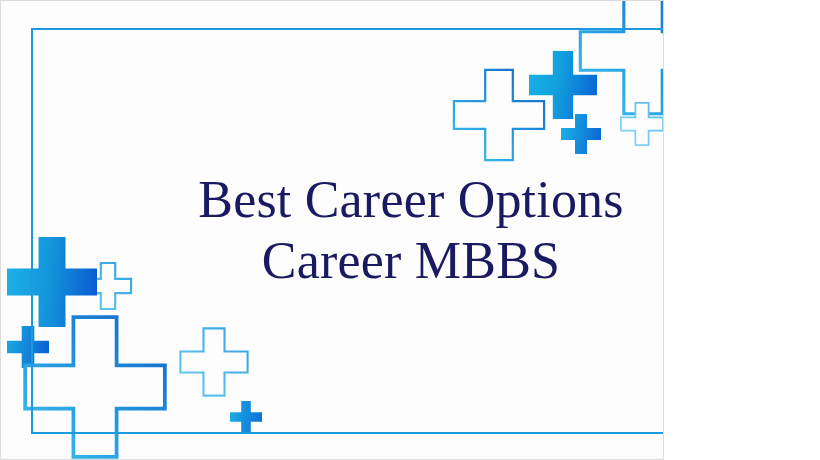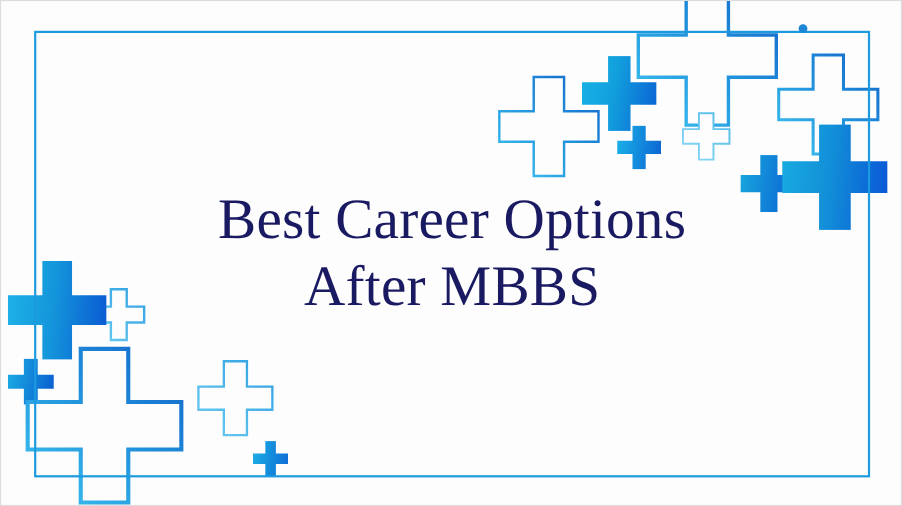--- a/index.html
+++ b/index.html
@@ -2,21 +2,21 @@
 <html><head>
 <meta charset="utf-8">
 <style>
   html, body {
     margin: 0;
     padding: 0;
     background: #ffffff;
   }
   #slide {
     position: relative;
-    width: 820px;
+    width: 664px;
     height: 460px;
     background: #fdfdfd;
     box-sizing: border-box;
     border: 1px solid #dcdcdc;
     overflow: hidden;
     font-family: "Liberation Serif", serif;
   }
 
   
   .frame {
@@ -153,16 +153,16 @@
   </div>
 
   <div class="cross filled" style="left:229px; top:400px; width:32px; height:32px; z-index:22;
               background:linear-gradient(100deg,#1cb0e5 0%,#0e6ad4 100%);"></div>
 
   <div class="frame" style="z-index:30;"></div>
   <div class="frame-dot" style="z-index:31;"></div>
 
   <div class="title-block">
     <span class="title-line">Best Career Options</span>
-    <span class="title-line">After MBBS</span>
+    <span class="title-line">Career MBBS</span>
   </div>
 
 </div>
 
 </body></html>

